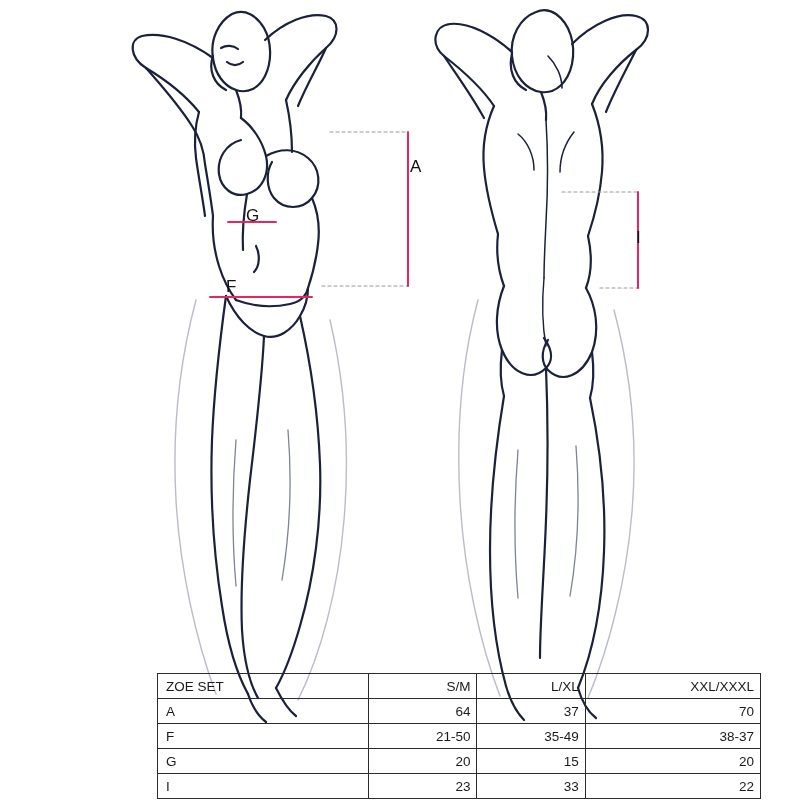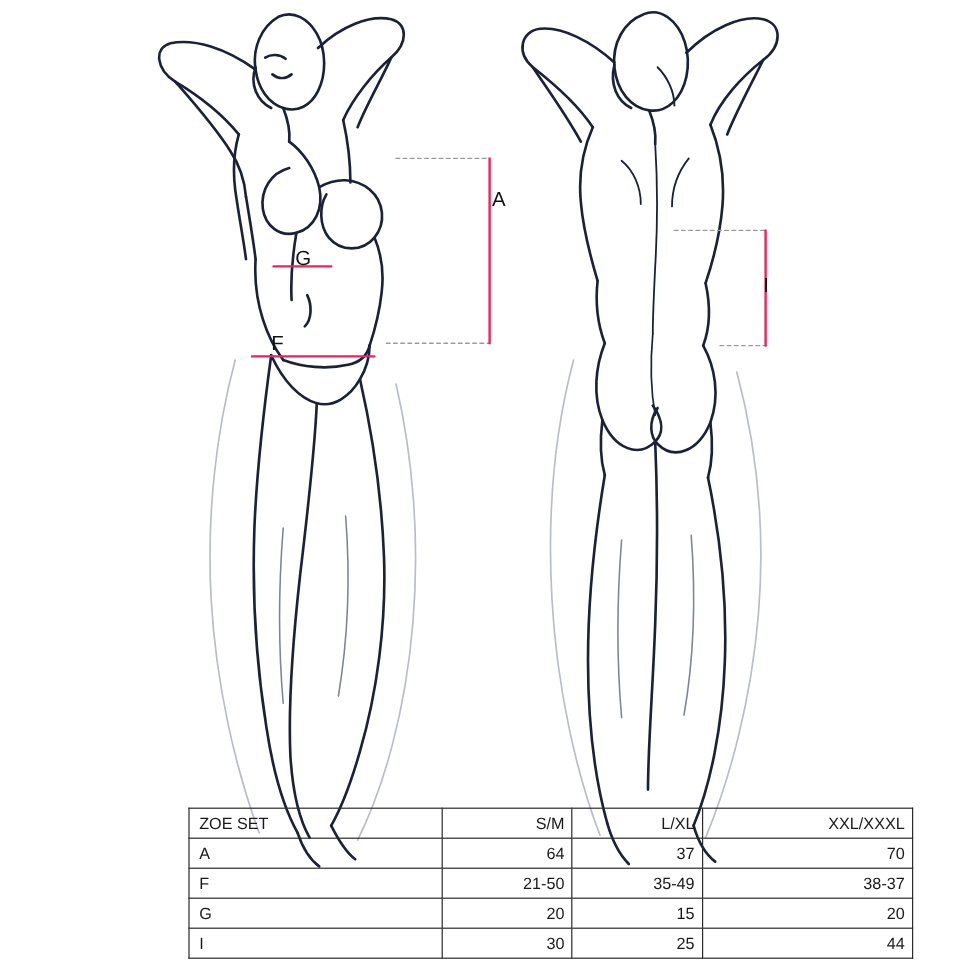--- a/index.html
+++ b/index.html
@@ -198,20 +198,20 @@
         <td>38-37</td>
       </tr>
       <tr>
         <td class="label-col">G</td>
         <td>20</td>
         <td>15</td>
         <td>20</td>
       </tr>
       <tr>
         <td class="label-col">I</td>
-        <td>30</td>
-        <td>25</td>
-        <td>44</td>
+        <td>23</td>
+        <td>33</td>
+        <td>22</td>
       </tr>
     </tbody>
   </table>
 
 </div>
 
 </body></html>

